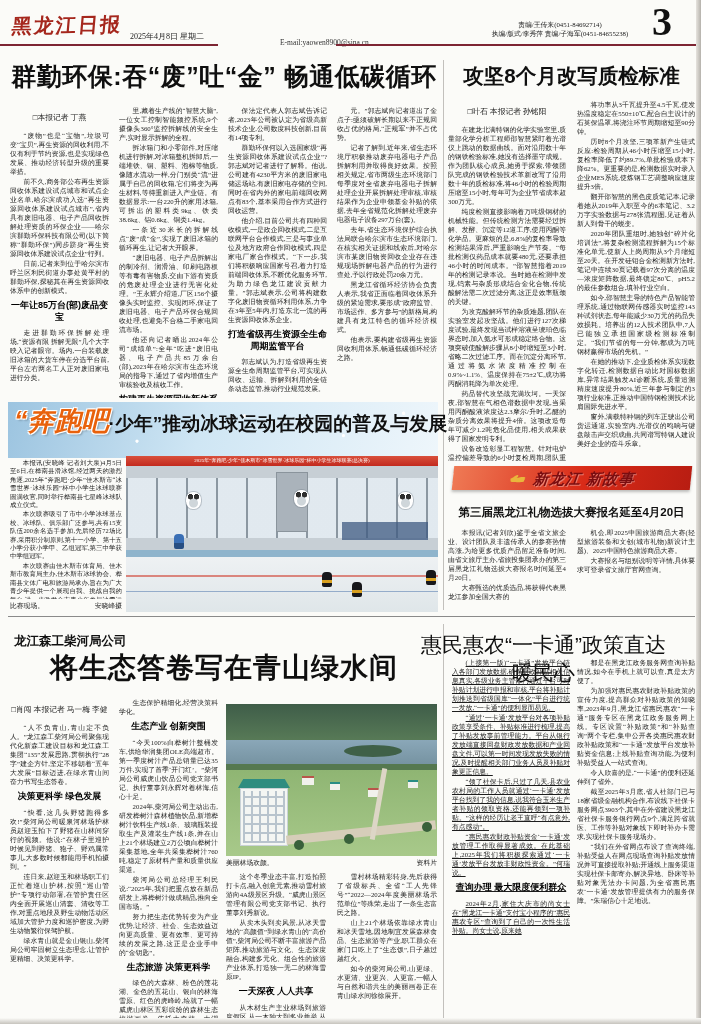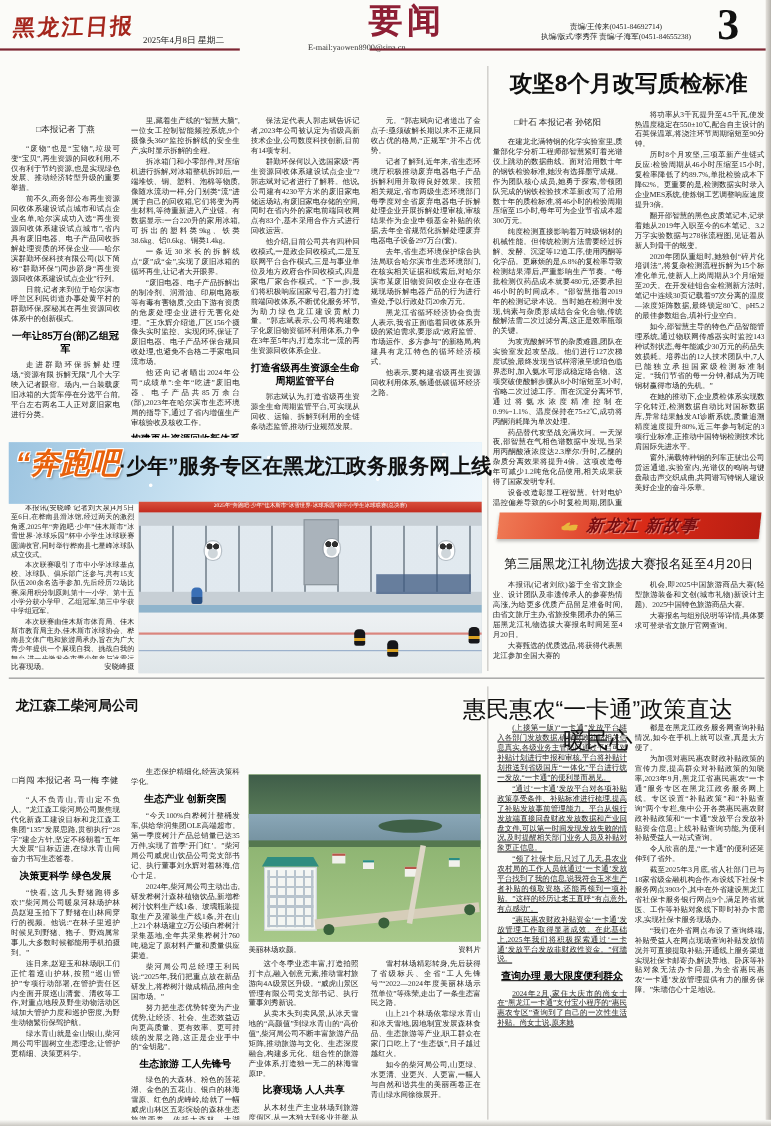--- a/index.html
+++ b/index.html
@@ -20,21 +20,21 @@
   .col{position:absolute;font:6.8px/9px "Liberation Serif",serif;text-align:justify;overflow:hidden;color:#1e1e1e;}
   .col p{margin:0 0 1px;text-indent:2em;}
   .col .byline{text-align:center;text-indent:0;font-size:7.8px;margin:7px 0 9px;}
   .col .sub{font:bold 9px/11.5px "Liberation Sans",sans-serif;text-align:center;text-indent:0;margin:5px 0;color:#000;}
   .cap{display:flex;justify-content:space-between;font-size:6.8px;color:#222;}
   .vline{width:1px;background:#c2c0bc;}
   
   .hl{font-family:"Liberation Sans",sans-serif;color:#0f0f0f;text-align:center;}
   #a1-head{left:10px;top:60px;width:428px;font-size:25px;font-weight:900;letter-spacing:.5px;}
   #a2-head{left:448px;top:62px;width:247px;font-size:20.5px;font-weight:900;}
-  #a4-head{left:448px;top:505px;width:247px;font-size:11.5px;font-weight:400;}
+  #a4-head{left:448px;top:505px;width:247px;font-size:11.5px;font-weight:700;}
   #a5-kicker{left:14px;top:634px;font:bold 12.5px/1.2 "Liberation Sans",sans-serif;color:#111;}
   #a5-head{left:10px;top:649px;width:428px;font-size:28px;font-weight:900;letter-spacing:1px;}
   #a6-head{left:420px;top:631px;width:247px;font-size:21px;font-weight:400;}
   
   #hk-banner{left:8px;top:402px;width:430px;height:56px;
      background:linear-gradient(105deg,#9cc4e0 0%,#cfe6f4 45%,#eef6fb 100%);
      background-color:#cfe6f4;}
   #hk-banner .dots{position:absolute;inset:0;background-image:
      radial-gradient(circle at 12% 30%,#fff 1.5px,transparent 2px),
      radial-gradient(circle at 30% 70%,#fff 1.2px,transparent 2px),
@@ -102,40 +102,40 @@
   #edge-r{left:696px;top:0;width:5px;height:1024px;background:linear-gradient(90deg,#e6e3de,#b5b2ac);}
   #edge-b{left:0;top:1018px;width:701px;height:6px;background:linear-gradient(#fbfbf8,#c6c3bd);}
 </style>
 </head>
 <body>
 
 <div id="page">
 
   <div class="abs" id="masthead">黑龙江日报</div>
   <div class="abs" id="dateline">2025年4月8日 星期二</div>
-  <div class="abs" id="sec-title">要闻</div>
   <div class="abs" id="sec-email">E-mail:yaowen8900@sina.cn</div>
   <div class="abs" id="editors">
     <div>责编/王传来(0451-84692714)</div>
     <div>执编/版式/李秀萍 责编/子海军(0451-84655238)</div>
   </div>
   <div class="abs" id="pagenum">3</div>
   <div class="abs hr-maroon" style="left:0;width:218px;"></div>
   <div class="abs hr-maroon" style="left:336px;width:365px;"></div>
 
   <div class="abs vline" style="left:443px;top:60px;height:550px;"></div>
   <div class="abs vline" style="left:443px;top:624px;height:394px;"></div>
   <div class="abs" style="left:8px;top:616px;width:687px;height:1px;background:#8a8a8a;"></div>
 
+  <div class="abs hl" id="a1-head">群勤环保:吞“废”吐“金” 畅通低碳循环</div>
   <div class="col" style="left:10px;top:106px;width:99px;height:292px;">
     <p class="byline">□本报记者 丁燕</p>
     <p>“废物”也是“宝物”,垃圾可变“宝贝”,再生资源的回收利用,不仅有利于节约资源,也是实现绿色发展、推动经济转型升级的重要举措。</p>
     <p>前不久,商务部公布再生资源回收体系建设试点城市和试点企业名单,哈尔滨成功入选“再生资源回收体系建设试点城市”,省内具有废旧电器、电子产品回收拆解处理资质的环保企业——哈尔滨群勤环保科技有限公司(以下简称“群勤环保”)同步跻身“再生资源回收体系建设试点企业”行列。</p>
     <p>日前,记者来到位于哈尔滨市呼兰区利民街道办事处黄平村的群勤环保,探秘其在再生资源回收体系中的创新模式。</p>
-    <p class="sub">一年让85万台(部)乙组冠军</p>
+    <p class="sub">一年让85万台(部)废品变宝</p>
     <p>走进群勤环保拆解处理场,“资源有限 拆解无限”几个大字映入记者眼帘。场内,一台装载废旧冰箱的大货车停在分选平台前,平台左右两名工人正对废旧家电进行分类。</p>
   </div>
   <div class="col" style="left:119px;top:106px;width:99px;height:292px;">
     <p>里,藏着生产线的“智慧大脑”,一位女工控制智能频控系统,9个摄像头360°监控拆解线的安全生产,实时显示拆解的全程。</p>
     <p>拆冰箱门和小零部件,对压缩机进行拆解,对冰箱整机拆卸后,一端堆铁、铜、塑料、泡棉等物质,像随水流动一样,分门别类“流”进属于自己的回收箱,它们将变为再生材料,等待重新进入产业链。有数据显示:一台220升的家用冰箱,可拆出的塑料类9kg、铁类38.6kg、铝0.6kg、铜类1.4kg。</p>
     <p>一条近30米长的拆解线点“废”成“金”,实现了废旧冰箱的循环再生,让记者大开眼界。</p>
     <p>“废旧电器、电子产品拆解出的制冷剂、润滑油、印刷电路板等有毒有害物质,交由下游有资质的危废处理企业进行无害化处理。”王永辉介绍道,厂区156个摄像头实时监控、实现闭环,保证了废旧电器、电子产品环保合规回收处理,也避免不合格二手家电回流市场。</p>
     <p>他还向记者晒出2024年公司“成绩单”:全年“吃进”废旧电器、电子产品共85万余台(部),2023年在哈尔滨市生态环境局的指导下,通过了省内增值生产审核验收及核收工作。</p>
     <p class="sub">构建再生资源回收新体系</p>
 
@@ -170,21 +170,21 @@
     <p>翻开邵智慧的黑色皮质笔记本,记录着她从2019年入职至今的6本笔记、3.2万字实验数据与278张流程图,见证着从新人到骨干的蜕变。</p>
     <p>2020年团队重组时,她独创“碎片化培训法”,将复杂检测流程拆解为15个标准化单元,使新人上岗周期从3个月缩短至20天。在开发硅钼合金检测新方法时,笔记中连续30页记载着97次分离的温度—浓度矩阵数据,最终锁定80℃、pH5.2的最佳参数组合,填补行业空白。</p>
     <p>如今,邵智慧主导的特色产品智能管理系统,通过物联网传感器实时监控143种试剂状态,每年能减少30万元的药品失效损耗。培养出的12人技术团队中,7人已能独立承担国家级检测标准制定。“我们节省的每一分钟,都成为万吨钢材赢得市场的先机。”</p>
     <p>在她的推动下,企业质检体系实现数字化转迁,检测数据自动比对国标数据库,异常结果触发AI诊断系统,质量追溯精度速度提升80%,近三年参与制定的3项行业标准,正推动中国特钢检测技术比肩国际先进水平。</p>
     <p>窗外,满载特种钢的列车正驶出公司货运通道,实验室内,光谱仪的鸣响与键盘敲击声交织成曲,共同谱写特钢人建设美好企业的奋斗乐章。</p>
   </div>
 
   <div class="abs" id="hk-banner">
     <div class="dots"></div>
     <div id="hk-title">
-      <span class="orange">“奔跑吧</span><span class="black">·少年”服务专区在黑龙江政务服务网上线</span>
+      <span class="orange">“奔跑吧</span><span class="black">·少年”推动冰球运动在校园的普及与发展</span>
     </div>
   </div>
   <div class="col" id="hk-col">
     <p>本报讯(安晓峰 记者刘大泉)4月5日至6日,在桦南县滑冰馆,经过两天的激烈角逐,2025年“奔跑吧·少年”佳木斯市“冰雪世界·冰球乐园”杯中小学生冰球联赛圆满收官,同时举行桦南县七星峰冰球队成立仪式。</p>
     <p>本次联赛吸引了市中小学冰球基点校、冰球队、俱乐部广泛参与,共有15支队伍200余名选手参加,先后经历72场比赛,采用积分制原则,第十一小学、第十五小学分获小学甲、乙组冠军,第三中学获中学组冠军。</p>
     <p>本次联赛由佳木斯市体育局、佳木斯市教育局主办,佳木斯市冰球协会、桦南县文体广电和旅游局承办,旨在为广大青少年提供一个展现自我、挑战自我的舞台,进一步激发全市青少年参与冰雪运动的热情,推动冰球运动在校园的普及与发展。</p>
   </div>
   <div class="abs cap" id="hk-cap">
     <span>比赛现场。</span>
     <span>安晓峰摄</span>
@@ -222,36 +222,37 @@
   <div class="col" style="left:448px;top:528px;width:118px;height:84px;">
     <p>本报讯(记者刘欣)鉴于全省文旅企业、设计团队及非遗传承人的参赛热情高涨,为给更多优质产品留足准备时间,由省文旅厅主办,省旅投集团承办的第三届黑龙江礼物选拔大赛报名时间延至4月20日。</p>
     <p>大赛甄选的优质选品,将获得代表黑龙江参加全国大赛的</p>
   </div>
   <div class="col" style="left:577px;top:528px;width:118px;height:84px;">
     <p>机会,即2025中国旅游商品大赛(轻型旅游装备和文创(城市礼物)新设计主题)、2025中国特色旅游商品大赛。</p>
     <p>大赛报名与组别说明等详情,具体要求可登录省文旅厅官网查询。</p>
   </div>
 
   <div class="abs" id="a5-kicker">龙江森工柴河局公司</div>
+  <div class="abs hl" id="a5-head">将生态答卷写在青山绿水间</div>
   <div class="col" style="left:10px;top:698px;width:99px;height:322px;">
     <p class="byline">□肖闯 本报记者 马一梅 李健</p>
     <p>“人不负青山,青山定不负人。”龙江森工柴河局公司聚焦现代化新森工建设目标和龙江森工集团“135”发展思路,贯彻执行“28字”建企方针,坚定不移朝着“五年大发展”目标迈进,在绿水青山间奋力书写生态答卷。</p>
     <p class="sub">决策更科学 绿色发展</p>
     <p>“快看,这几头野猪跑得多欢!”柴河局公司暖泉河林场护林员赵迎玉拍下了野猪在山林间穿行的视频。他说:“在林子里巡护时候见到野猪、狍子、野鸡属常事儿,大多数时候都能用手机拍摄到。”</p>
     <p>连日来,赵迎玉和林场职工们正忙着巡山护林,按照“巡山管护”专项行动部署,在管护责任区内全面开展巡山清套、清收等工作,对重点地段及野生动物活动区域加大管护力度和巡护密度,为野生动物繁衍保驾护航。</p>
     <p>绿水青山就是金山银山,柴河局公司牢固树立生态理念,让管护更精细、决策更科学。</p>
   </div>
   <div class="col" style="left:119px;top:698px;width:99px;height:322px;">
     <p>生态保护精细化,经营决策科学化。</p>
     <p class="sub">生态产业 创新突围</p>
     <p>“今天100%白桦树汁整桶发车,供给华润集团OLE高端超市。第一季度树汁产品总销量已达35万件,实现了首季‘开门红’。”柴河局公司威虎山饮品公司党支部书记、执行董事刘永辉对着林海,信心十足。</p>
     <p>2024年,柴河局公司主动出击,研发桦树汁森林植物饮品,新增桦树汁饮料生产线1条、玻璃瓶装提取生产及灌装生产线1条,并在山上21个林场建立2万公顷白桦树汁采集基地,全年共采集桦树汁760吨,稳定了原材料产量和质量供应渠道。</p>
     <p>柴河局公司总经理王利民说:“2025年,我们把重点放在新品研发上,将桦树汁做成精品,推向全国市场。”</p>
     <p>努力把生态优势转变为产业优势,让经济、社会、生态效益迈向更高质量、更有效率、更可持续的发展之路,这正是企业手中的“金钥匙”。</p>
-    <p class="sub">生态旅游 工人先锋号</p>
+    <p class="sub">生态旅游 决策更科学</p>
     <p>绿色的大森林、粉色的莲花湖、金色的五花山、银白的林海雪原、红色的虎峰岭,绘就了一幅威虎山林区五彩缤纷的森林生态旅游画卷。依托大森林、大湖泊、大冰雪、大岛屿等得天独厚的资源优势,柴河局公司打造了4A级景区威虎山九寨和威虎山莲花湖、威虎山雪村三大核心景区,形成了四季旅游格局。</p>
   </div>
   <div class="abs" id="fs-photo">
     <div class="fs" id="fs-mtn"></div>
     <div class="fs" id="fs-lake"></div>
     <div class="fs" id="fs-isle"></div>
     <div class="fs" id="fs-shore"></div>
     <div class="fs" id="fs-field"></div>
     <div class="house" style="left:76px;top:72px;width:12px;height:7px;"></div>
     <div class="house teal" style="left:104px;top:78px;width:10px;height:6px;"></div>
@@ -267,21 +268,21 @@
     <div class="tree" style="left:118px;top:130px;"></div>
     <div class="tree" style="left:196px;top:118px;"></div>
   </div>
   <div class="abs cap" id="fs-cap">
     <span>美丽林场欢颜。</span>
     <span>资料片</span>
   </div>
   <div class="col" style="left:226px;top:872px;width:100px;height:148px;">
     <p>这个冬季业态丰富,打造拍照打卡点,融入创意元素,推动雪村旅游向4A级景区升级。“威虎山景区管理有限公司党支部书记、执行董事刘秀新说。</p>
     <p>从卖木头到卖风景,从冰天雪地的“高颜值”到绿水青山的“高价值”,柴河局公司不断丰富旅游产品矩阵,推动旅游与文化、生态深度融合,构建多元化、组合性的旅游产业体系,打造独一无二的林海雪原IP。</p>
-    <p class="sub">比赛现场 人人共享</p>
+    <p class="sub">一天深夜 人人共享</p>
     <p>从木材生产主业林场到旅游度假区,从一木独大到多业并举,从环境脏乱到管理规范,柴河局公司让职工群众共享生态红利。</p>
   </div>
   <div class="col" style="left:337px;top:872px;width:100px;height:148px;">
     <p>雪村林场精彩转身,先后获得了省级标兵、全省“工人先锋号”“2022—2024年度美丽林场示范单位”等殊荣,走出了一条生态富民之路。</p>
     <p>山上21个林场依靠绿水青山和冰天雪地,因地制宜发展森林食品、生态旅游等产业,职工群众在家门口吃上了“生态饭”,日子越过越红火。</p>
     <p>如今的柴河局公司,山更绿、水更清、业更兴、人更富,一幅人与自然和谐共生的美丽画卷正在青山绿水间徐徐展开。</p>
   </div>
 
   <div class="abs hl" id="a6-head">惠民惠农“一卡通”政策直达暖民心</div>
   <div class="col" style="left:452px;top:658px;width:118px;height:360px;text-decoration:underline;">

